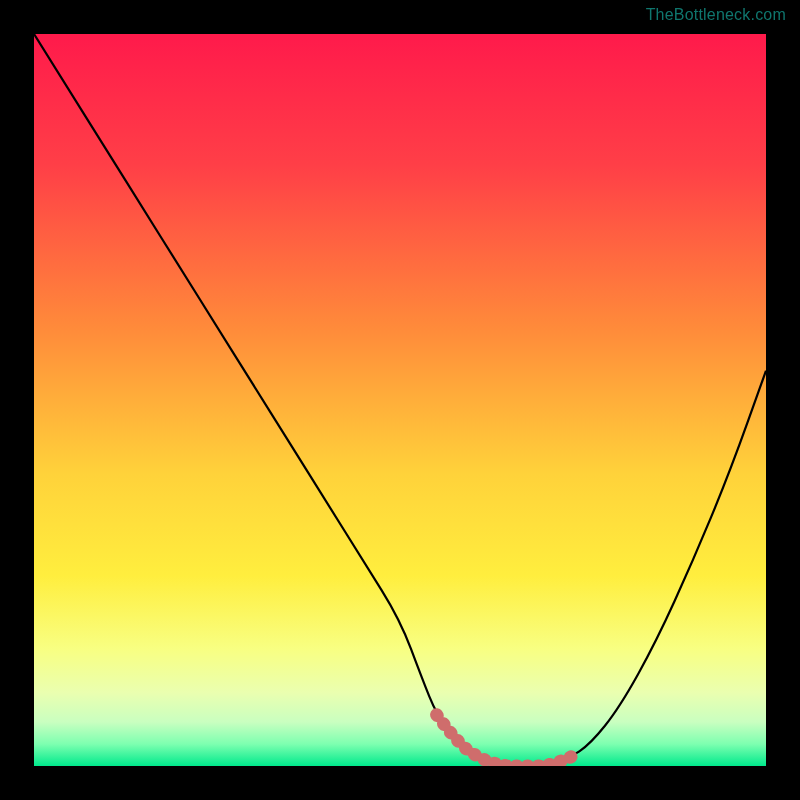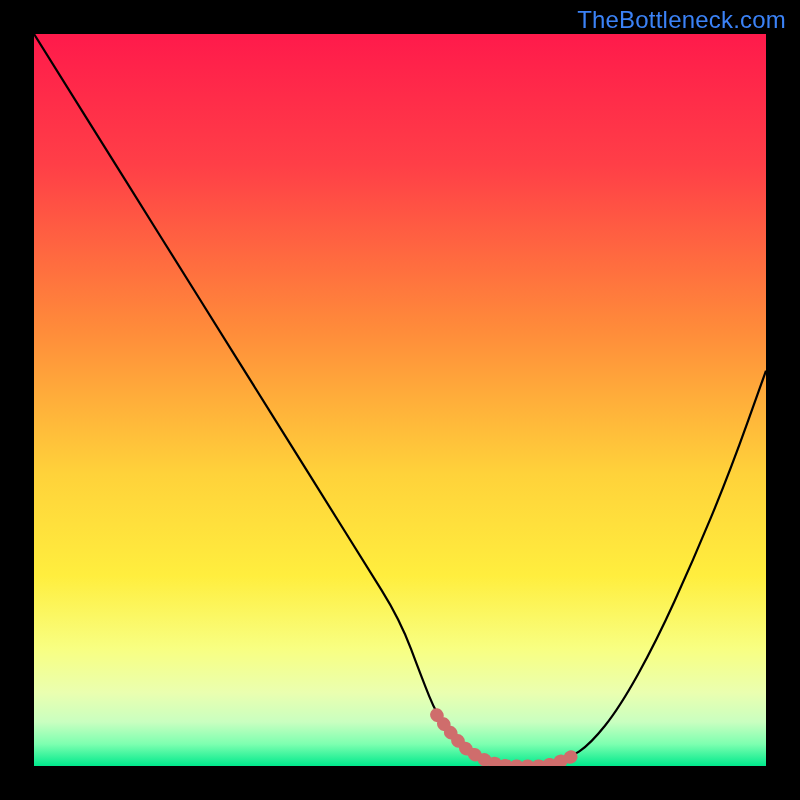--- a/index.html
+++ b/index.html
@@ -34,22 +34,22 @@
     position: absolute;
     inset: 0;
     width: 732px;
     height: 732px;
   }
   .watermark {
     position: absolute;
     top: 6px;
     right: 14px;
     font-family: Arial, Helvetica, sans-serif;
-    font-size: 24px;
-    color: #3b82f6;
+    font-size: 16px;
+    color: #0f766e;
     letter-spacing: 0.2px;
     user-select: none;
   }
 </style>
 </head>
 <body>
 
 <div class="frame">
 
   <div class="plot-area">

